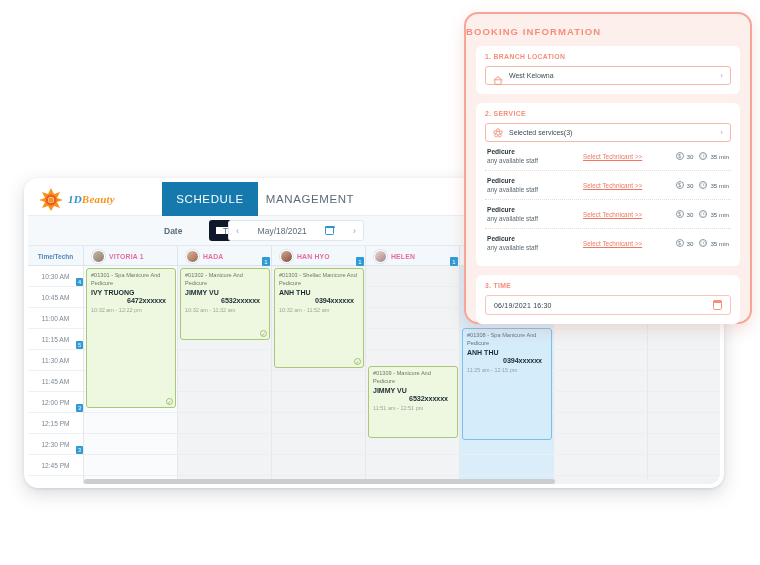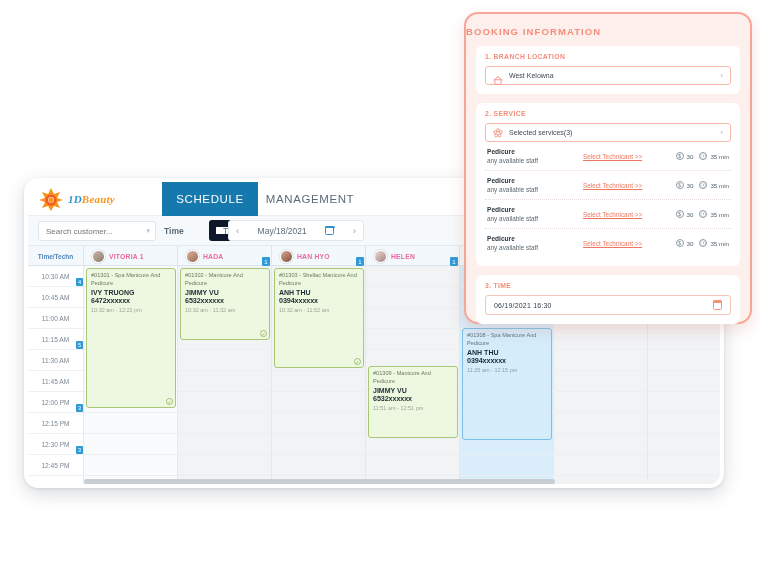--- a/index.html
+++ b/index.html
@@ -83,21 +83,21 @@
   .grid-col.blue { background:#d9edfb; }
   .row-line { position:absolute; left:56px; right:0; height:1px; background:#eceff2; }
 
   
   .appt { position:absolute; border-radius:3px; padding:3px 4px 2px 4px; overflow:hidden; }
   .appt.green { background:#eef8e0; border:1px solid #a8c878; }
   .appt.blue  { background:#d5ecfb; border:1px solid #7cc0e8; }
   .ap-title { font-size:5.6px; color:#6b7a60; line-height:1.35; }
   .appt.blue .ap-title { color:#5d7585; }
   .ap-name { font-size:7px; font-weight:bold; color:#1b2b33; margin-top:2px; }
-  .ap-phone { font-size:7.2px; font-weight:bold; color:#1b2b33; letter-spacing:-.1px; }
+  .ap-phone { font-size:7.2px; font-weight:bold; color:#1b2b33; letter-spacing:-.1px;margin-left:36px; }
   .ap-time { font-size:5.5px; color:#9aa79a; margin-top:2px; }
   .appt.blue .ap-time { color:#8da2b0; }
   .check-badge { position:absolute; right:2px; bottom:2px; width:7px; height:7px; border-radius:50%;
                  border:1px solid #9cbf6e; color:#7ba349; font-size:5px; display:flex; align-items:center; justify-content:center; background:#f3fae9; }
 
   
   #hscroll { position:absolute; left:56px; right:0; bottom:0; height:5px; background:#f0f2f4; }
   #hscroll-thumb { position:absolute; left:0; top:0; height:5px; width:74%; background:#c9ced3; border-radius:3px; }
 
   
@@ -159,25 +159,21 @@
         </div>
         <div id="logo-text">
           <span style="color:#2f93cc;margin-top:36px;">1D</span><span style="color:#f7941d;margin-top:32px;">Beauty</span>
         </div>
       </div>
       <div class="tab" id="tab-management">MANAGEMENT</div>
       <div class="tab active" id="tab-schedule">SCHEDULE</div>
     </div>
 
     <div id="toolbar">
-      <div id="search-box">
-        <input id="search-input" value="" placeholder="Search customer..." style="">
-        <span id="chev">▾</span>
-      </div>
-      <div id="date-label">Time</div>
+      <div id="date-label">Date</div>
       <div id="today-btn">TODAY</div>
       <div id="date-nav">
         <span class="nav-arrow">‹</span>
         <span id="date-value">May/18/2021</span>
         <span class="cal-ico"></span>
         <span class="nav-arrow">›</span>
       </div>
     </div>
 
     <div id="staff-header">

